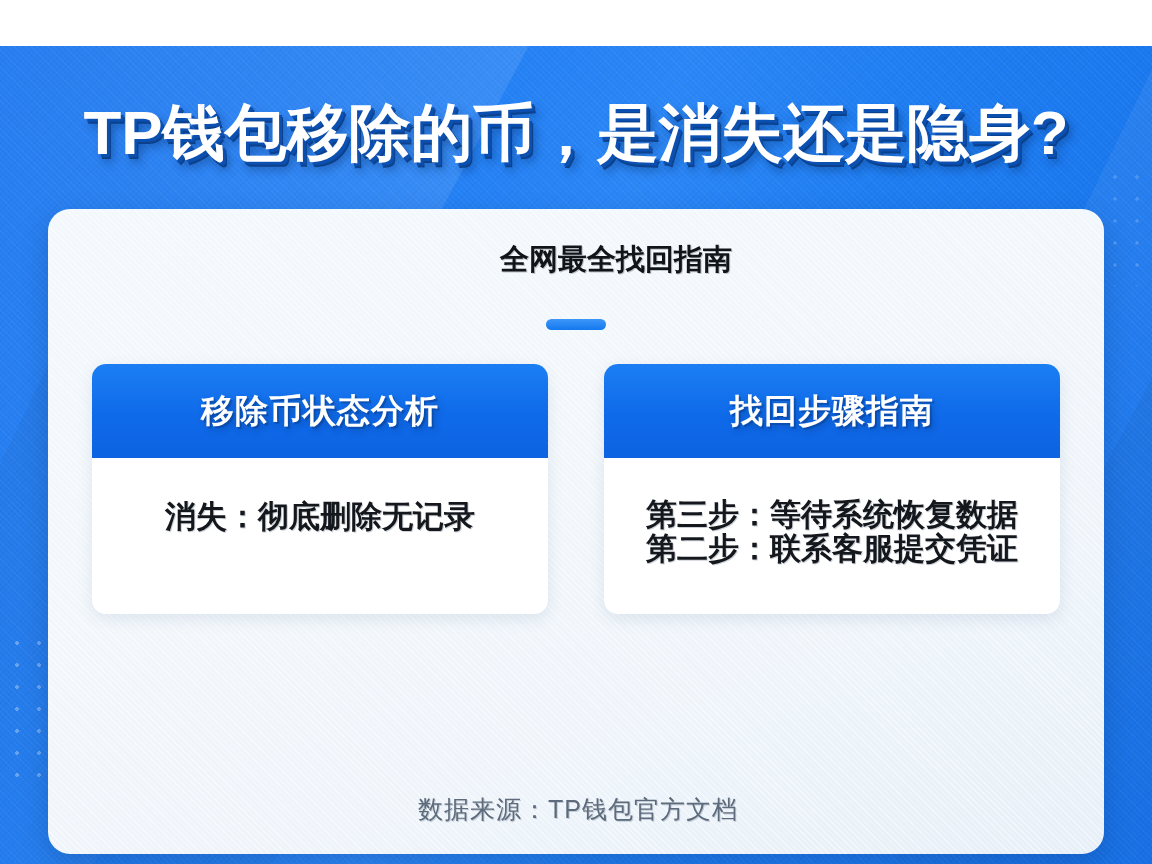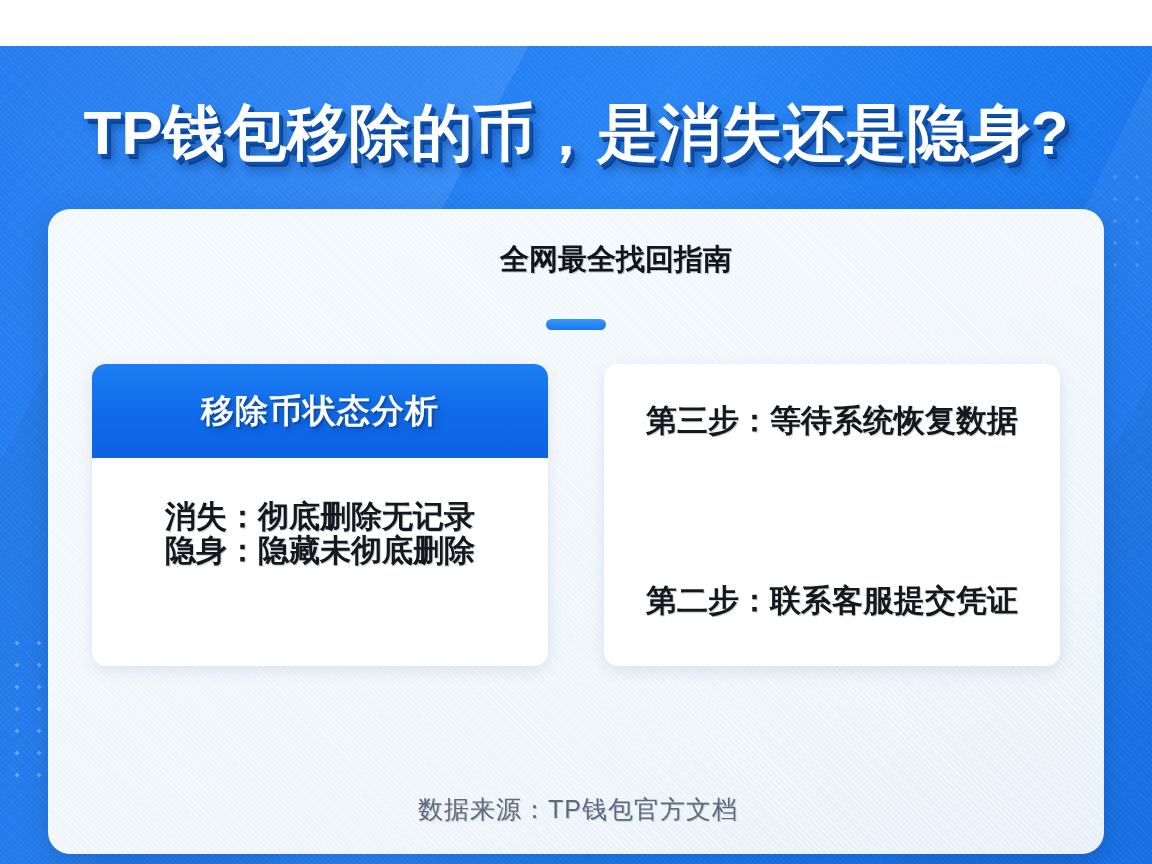--- a/index.html
+++ b/index.html
@@ -169,21 +169,21 @@
   }
   .card-body {
     flex: 1 1 auto;
     padding: 42px 22px 30px 22px;
     display: flex;
     flex-direction: column;
     box-sizing: border-box;
   }
   .card-body.two-items {
     justify-content: space-between;
-    padding-bottom: 98px;
+    padding-bottom: 62px;
   }
   .card-body.three-items {
     justify-content: space-between;
     padding-top: 40px;
     padding-bottom: 48px;
   }
   .card-line {
     font-size: 31px;
     font-weight: bold;
     color: #14181d;
@@ -228,25 +228,27 @@
     <div class="title-rule"></div>
 
     <div class="cards">
 
       <div class="card">
         <div class="card-header">
           <span class="card-header-text">移除币状态分析</span>
         </div>
         <div class="card-body two-items">
           <div class="card-line">消失：彻底删除无记录</div>
-          <div class="card-line">隐身：隐藏未彻底删除</div>
         </div>
       </div>
 
       <div class="card">
+        <div class="card-header">
+          <span class="card-header-text">找回步骤指南</span>
+        </div>
         <div class="card-body three-items">
           <div class="card-line">第三步：等待系统恢复数据</div>
           <div class="card-line">第二步：联系客服提交凭证</div>
         </div>
       </div>
 
     </div>
 
     <div class="source">数据来源：TP钱包官方文档</div>
 

